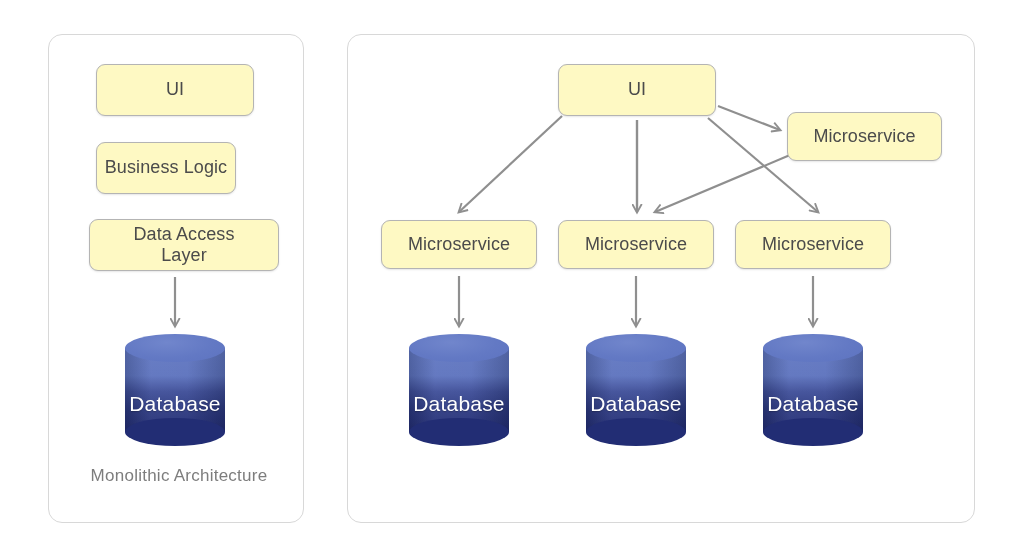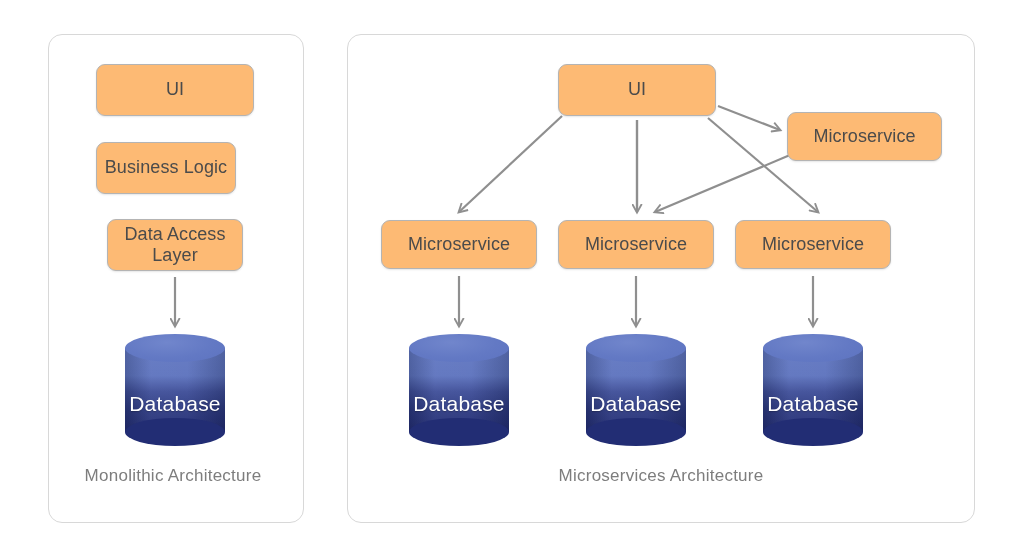--- a/index.html
+++ b/index.html
@@ -32,41 +32,41 @@
     border: 1.4px solid #d8d8d8;
     border-radius: 14px;
   }
   #panel-mono  { left: 48px;  top: 34px; width: 256px; height: 489px; }
   #panel-micro { left: 347px; top: 34px; width: 628px; height: 489px; }
 
   
   .node {
     position: absolute;
     box-sizing: border-box;
-    background: #fdba74;
+    background: #fef9c3;
     border: 1.3px solid #b4b4b4;
     border-radius: 9px;
     display: flex;
     align-items: center;
     justify-content: center;
     text-align: center;
     color: #4b4b4b;
     font-size: 18px;
     font-weight: 400;
     line-height: 1.18;
     letter-spacing: 0.1px;
     box-shadow: 0 1px 2px rgba(0,0,0,0.10);
     z-index: 3;
   }
   .node span { display: block; white-space: pre-line; }
 
   
   #mono-ui   { left: 96px;  top: 64px;  width: 158px; height: 52px; }
   #mono-bl   { left: 96px;  top: 142px; width: 140px; height: 52px; }
-  #mono-dal  { left: 107px;  top: 219px; width: 136px; height: 52px; }
+  #mono-dal  { left: 89px;  top: 219px; width: 190px; height: 52px; }
 
   
   #ms-ui     { left: 558px; top: 64px;  width: 158px; height: 52px; }
   #ms-right  { left: 787px; top: 112px; width: 155px; height: 49px; }
   #ms-1      { left: 381px; top: 220px; width: 156px; height: 49px; }
   #ms-2      { left: 558px; top: 220px; width: 156px; height: 49px; }
   #ms-3      { left: 735px; top: 220px; width: 156px; height: 49px; }
 
   
   .db {
@@ -138,21 +138,21 @@
 
   
   .caption {
     position: absolute;
     text-align: center;
     color: #7d7d7d;
     font-size: 17px;
     letter-spacing: 0.25px;
     z-index: 3;
   }
-  #cap-mono  { left: 45px;  top: 466px; width: 256px; }
+  #cap-mono  { left: 51px;  top: 466px; width: 256px; }
   #cap-micro { left: 347px; top: 466px; width: 628px; }
 
   
   #arrows {
     position: absolute;
     left: 0; top: 0;
     width: 1024px;
     height: 557px;
     z-index: 2;
     pointer-events: none;
@@ -243,15 +243,14 @@
     <div class="db-label">Database</div>
   </div>
   <div class="db" id="db-3">
     <div class="cyl-body"></div>
     <div class="cyl-shade"></div>
     <div class="cyl-bottom"></div>
     <div class="cyl-top"></div>
     <div class="db-label">Database</div>
   </div>
 
-  <div class="caption" id="cap-micro">Microservices Architecture</div>
 
 </div>
 
 </body></html>

